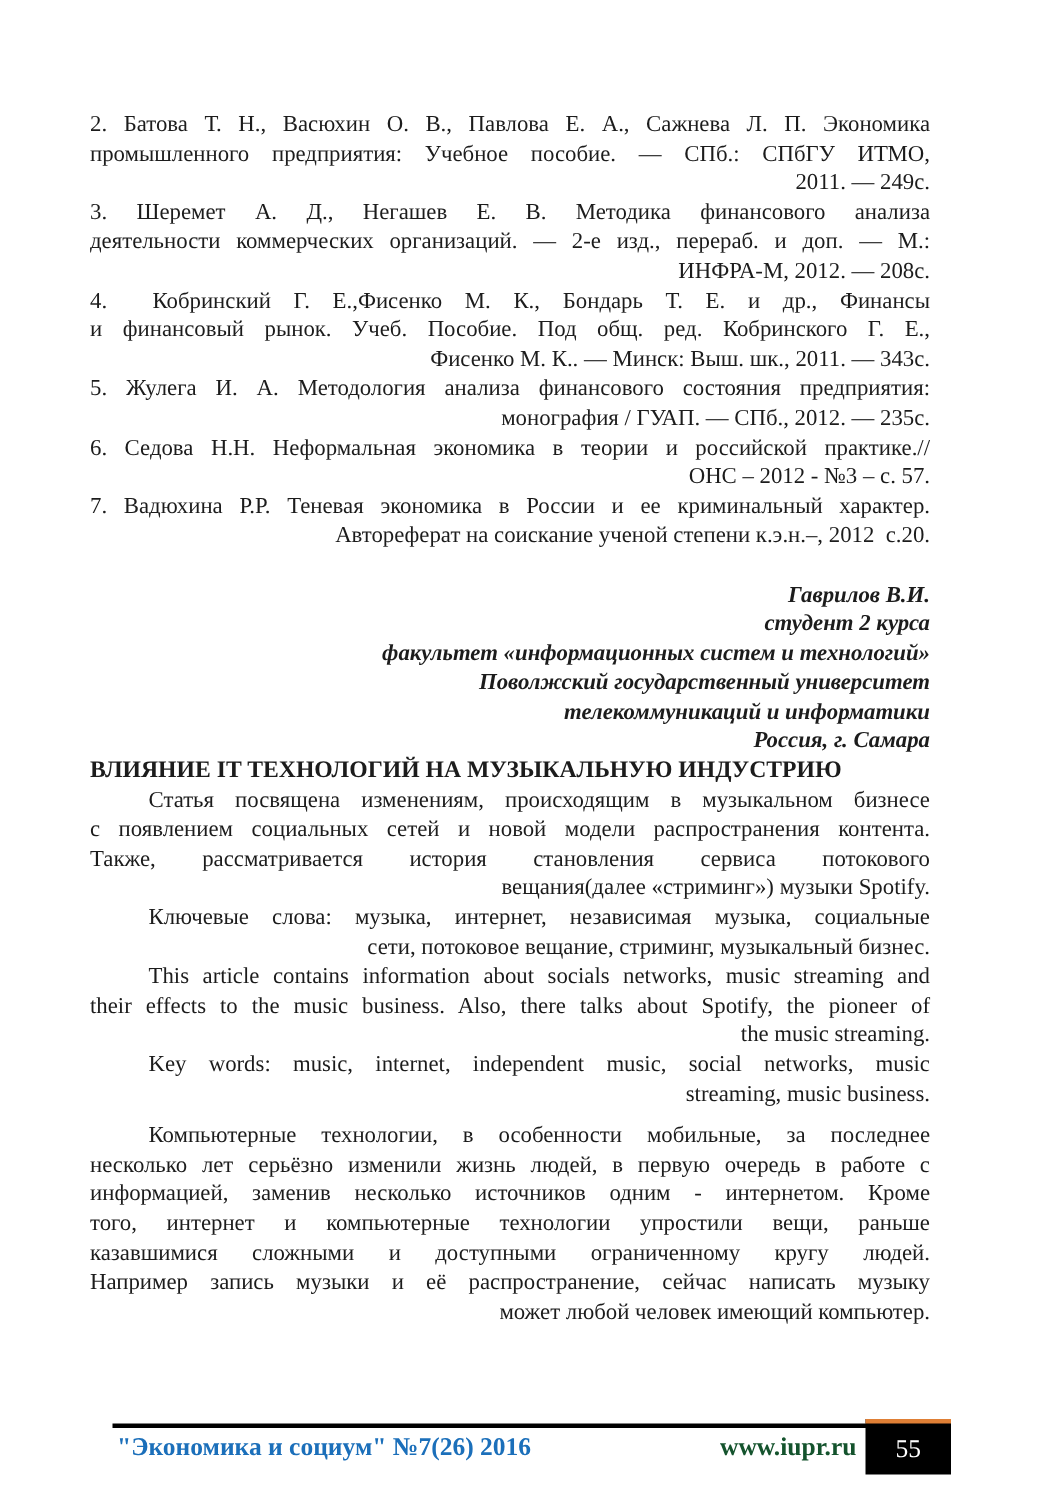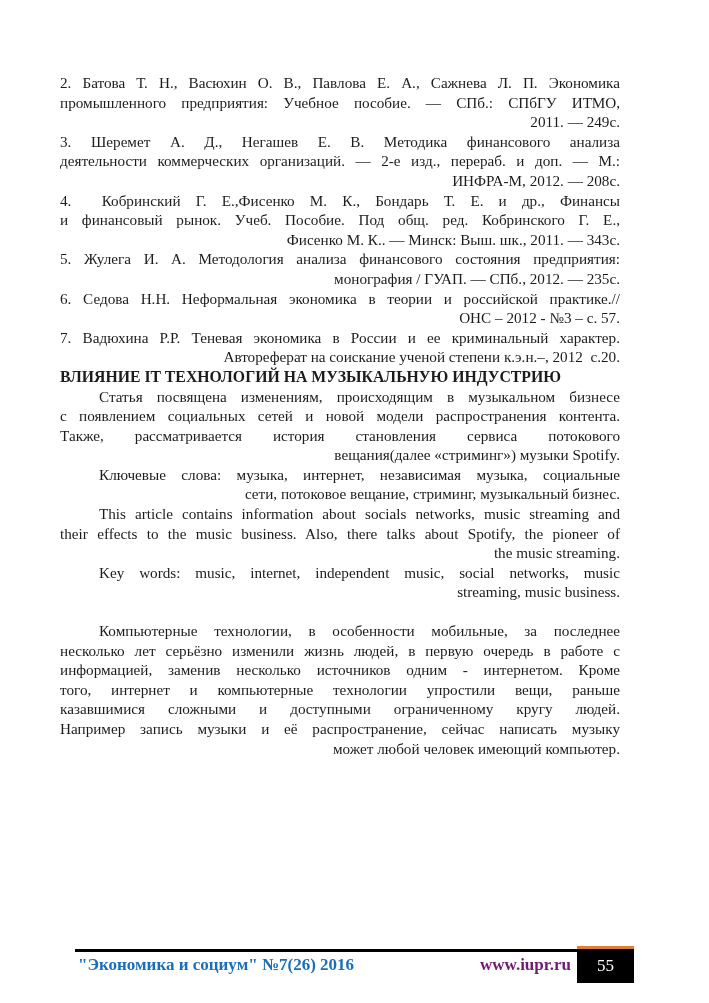--- a/index.html
+++ b/index.html
@@ -25,21 +25,21 @@
     text-align: right;
     font-weight: bold;
     font-style: italic;
   }
   .article-title {
     font-weight: bold;
     text-align: left;
     font-size: 15.8px;
     line-height: 19.6px;
   }
-  .body-para { margin-top: 19px; }
+  .body-para { margin-top: 8px; }
 
   
   .footer-rule {
     position: absolute;
     left: 75px; top: 949px;
     width: 503px; height: 2.5px;
     background: #000000;
   }
   .footer-journal {
     position: absolute;
@@ -47,21 +47,21 @@
     font-weight: bold;
     font-size: 17px;
     color: #1b6fba;
     white-space: nowrap;
   }
   .footer-site {
     position: absolute;
     right: 138px; top: 955px;
     font-weight: bold;
     font-size: 17px;
-    color: #701a75;
+    color: #14532d;
     white-space: nowrap;
     margin-left: 24px;
   }
   .page-badge {
     position: absolute;
     left: 577px; top: 946px;
     width: 57px; height: 37px;
     box-sizing: border-box;
     background: #000000;
     border-top: 3px solid #df7f35;
@@ -99,20 +99,28 @@
     <div>
       <div class="line j">6.&nbsp;Седова&nbsp;Н.Н. Неформальная экономика в теории и российской практике.//</div>
       <div class="line">ОНС – 2012 - №3 – с.&nbsp;57.</div>
     </div>
     <div>
       <div class="line j">7.&nbsp;Вадюхина&nbsp;Р.Р. Теневая экономика в России и ее криминальный характер.</div>
       <div class="line">Автореферат на соискание ученой степени к.э.н.–, 2012&nbsp; с.20.</div>
     </div>
   </div>
 
+  <div class="author-block">
+    <div class="author-line">Гаврилов В.И.</div>
+    <div class="author-line">студент 2 курса</div>
+    <div class="author-line">факультет «информационных систем и технологий»</div>
+    <div class="author-line">Поволжский государственный университет</div>
+    <div class="author-line">телекоммуникаций и информатики</div>
+    <div class="author-line">Россия, г. Самара</div>
+  </div>
 
   <div class="article-title">ВЛИЯНИЕ IT ТЕХНОЛОГИЙ НА МУЗЫКАЛЬНУЮ ИНДУСТРИЮ</div>
 
   <div>
     <div class="line j ind">Статья посвящена изменениям, происходящим в музыкальном бизнесе</div>
     <div class="line j">с появлением социальных сетей и новой модели распространения контента.</div>
     <div class="line j">Также, рассматривается история становления сервиса потокового</div>
     <div class="line">вещания(далее «стриминг») музыки Spotify.</div>
   </div>
 

